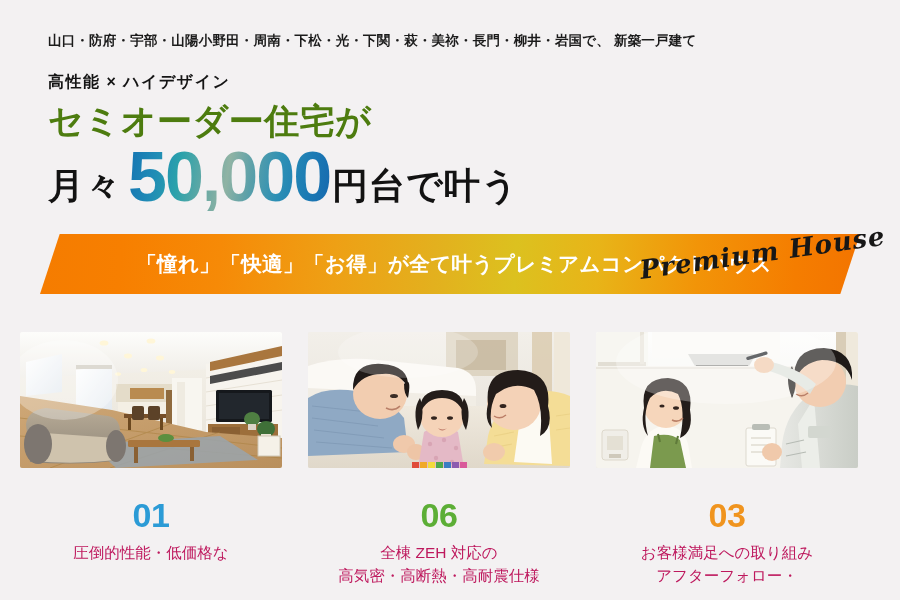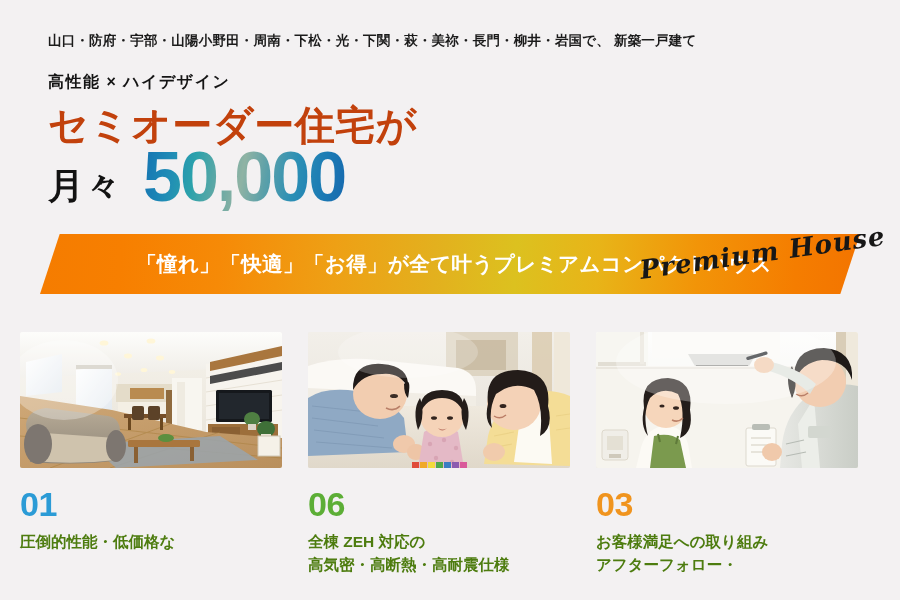--- a/index.html
+++ b/index.html
@@ -7,45 +7,46 @@
   html,body{
     width:900px; height:600px;
     font-family:"Liberation Sans","DejaVu Sans",sans-serif;
   }
 
   #stage{
     position:relative;
     width:900px; height:600px;
     background:#f3f1f2;
     overflow:hidden;
+    text-align:center;
   }
 
   
   .eyebrow{
     position:absolute; left:48px; top:32px;
     font-size:13.5px; font-weight:700; letter-spacing:.2px;
     color:#1b1b1b; white-space:nowrap;
   }
 
   
   .head-1{
     position:absolute; left:48px; top:72px;
     font-size:16px; font-weight:700; letter-spacing:1.5px;
     color:#141414; white-space:nowrap;
   }
   .head-2{
     position:absolute; left:48px; top:98px;
-    font-size:40px; font-weight:700; letter-spacing:.5px;
-    color:#c2410c; white-space:nowrap;font-family:Liberation Mono, monospace;
+    font-size:35px; font-weight:700; letter-spacing:.5px;
+    color:#4d7c0f; white-space:nowrap;font-family:Liberation Mono, monospace;
   }
 
   
   .price-row{
     position:absolute; left:48px; top:141px;
-    display:flex; align-items:baseline; white-space:nowrap;gap:15px;
+    display:flex; align-items:baseline; white-space:nowrap;
   }
   .price-pre{
     font-size:36px; font-weight:700; color:#121212;
     letter-spacing:1px; margin-right:6px;
   }
   .price-num{
     font-size:70px; font-weight:800; line-height:.96;
     letter-spacing:-2px;
     background-image:linear-gradient(100deg,
         #1472b2 0%,
@@ -114,44 +115,45 @@
 
   .thumb{
     width:262px; height:136px;
     border-radius:2px; overflow:hidden;
     position:relative;
     background:#e9eaec;
   }
   .thumb svg{ display:block; width:100%; height:100%; }
 
   .card-num{
-    margin-top:19px;
+    margin-top:30px;
     font-size:34px; font-weight:800; line-height:1;
     letter-spacing:-.5px;
   }
   .card-text{
     margin-top:9px;
-    font-size:15.5px; font-weight:700; line-height:1.5;
-    color:#4d7c0f;
+    font-size:15.5px; font-weight:400; line-height:1.5;
+    color:#be185d;
   }
   .card-text span{ display:block; white-space:nowrap; }
 </style>
 </head>
 <body>
 
 <div id="stage" style="background: rgb(243, 241, 242);">
 
   <div class="eyebrow">山口・防府・宇部・山陽小野田・周南・下松・光・下関・萩・美祢・長門・柳井・岩国で、 新築一戸建て</div>
 
   <div class="head-1">高性能 × ハイデザイン</div>
   <div class="head-2">セミオーダー住宅が</div>
 
   <div class="price-row">
     <span class="price-pre">月々</span>
     <span class="price-num">50,000</span>
+    <span class="price-post">円台で叶う</span>
   </div>
 
   <div class="banner-wrap">
     <div class="banner-shape"></div>
     <div class="banner-text">「憧れ」「快適」「お得」が全て叶うプレミアムコンパクトハウス</div>
   </div>
   <div class="premium-script">Premium House</div>
 
   <div class="cards">
 

